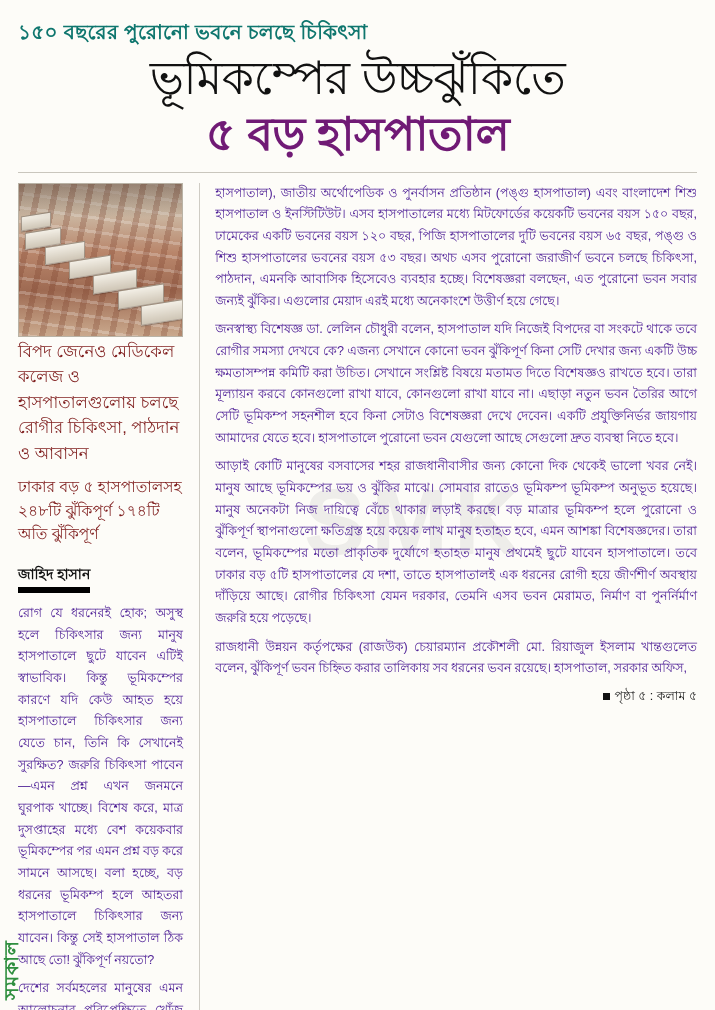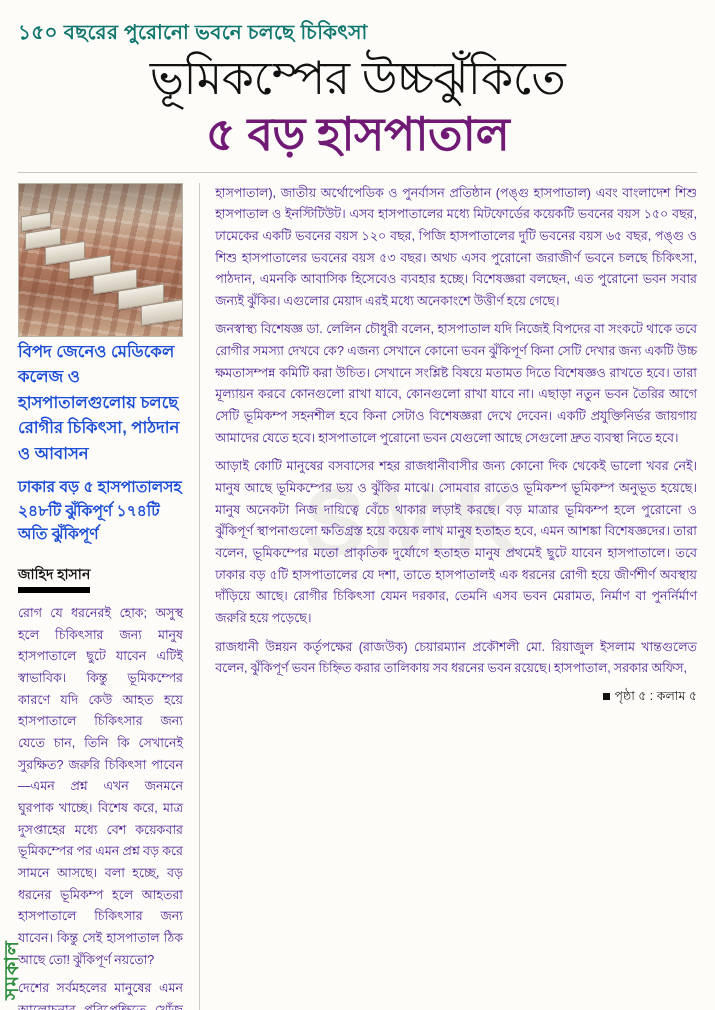--- a/index.html
+++ b/index.html
@@ -86,22 +86,22 @@
     border:1px solid rgba(90,70,55,.45);
     transform:skewY(-9deg);
     box-shadow:0 1px 1px rgba(0,0,0,.25);
   }
   .photo .shadowtop{
     position:absolute;left:0;right:0;top:0;height:34px;
     background:linear-gradient(180deg,rgba(70,40,25,.45),rgba(70,40,25,0));
   }
   
   .deck{
-    color:#1d4ed8;
-    font-weight:bold;
+    color:#7f1d1d;
+    font-weight:normal;
     font-size:16.5px;
     line-height:1.55;
     margin-top:2px;
   }
   .deck.small{
     font-size:15.5px;
     margin-top:9px;
     line-height:1.5;
   }
   .byline{

